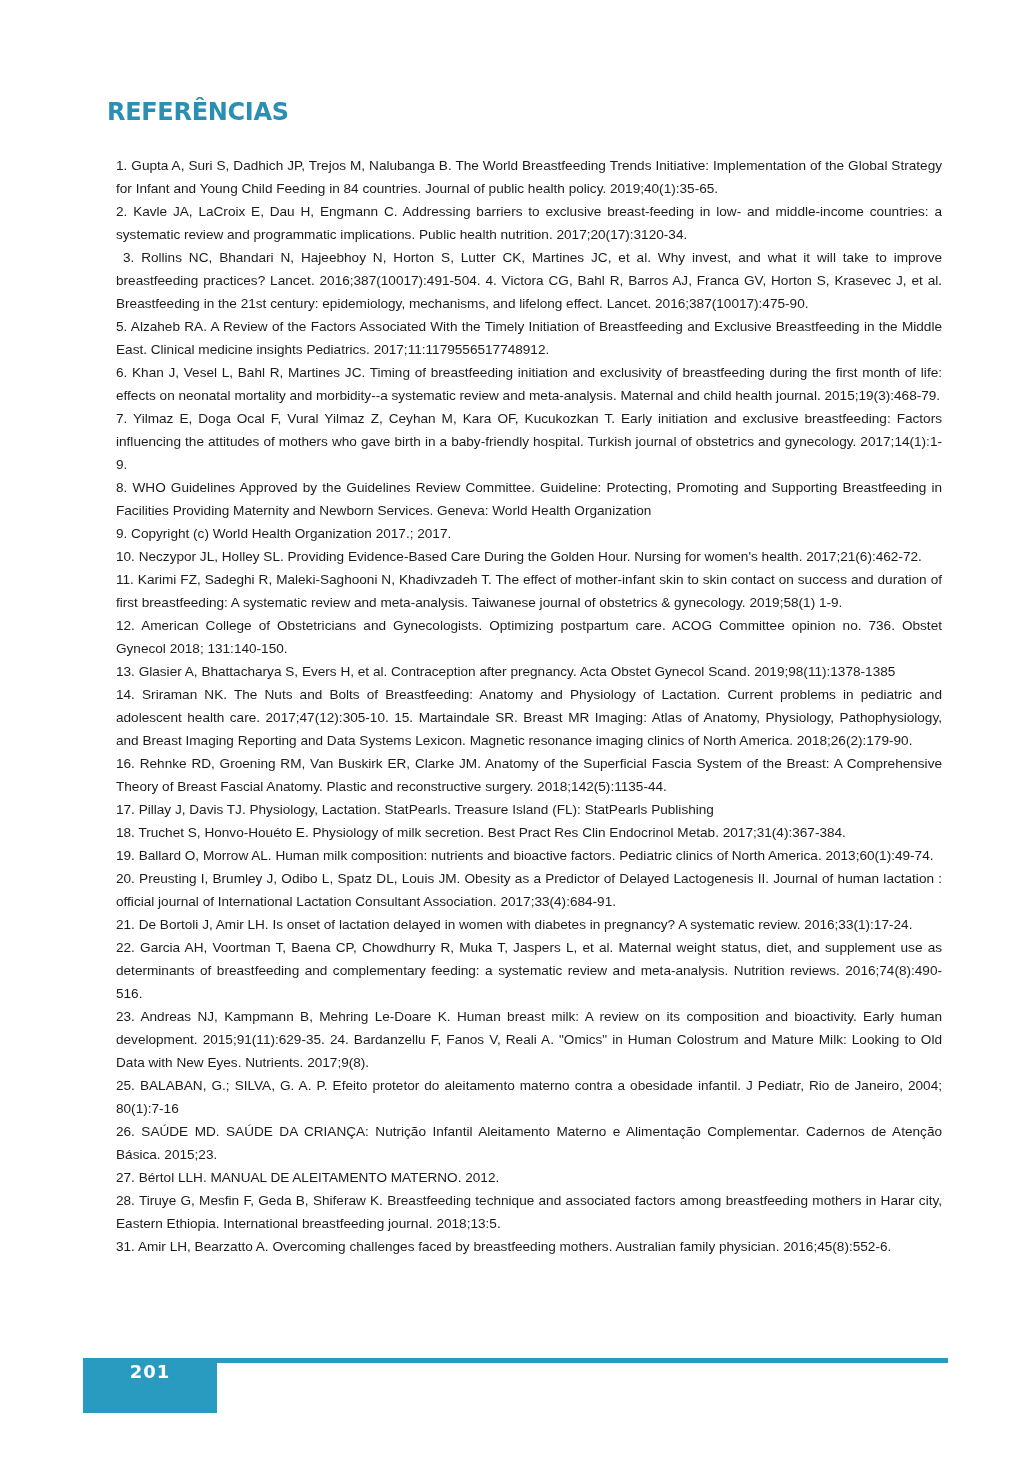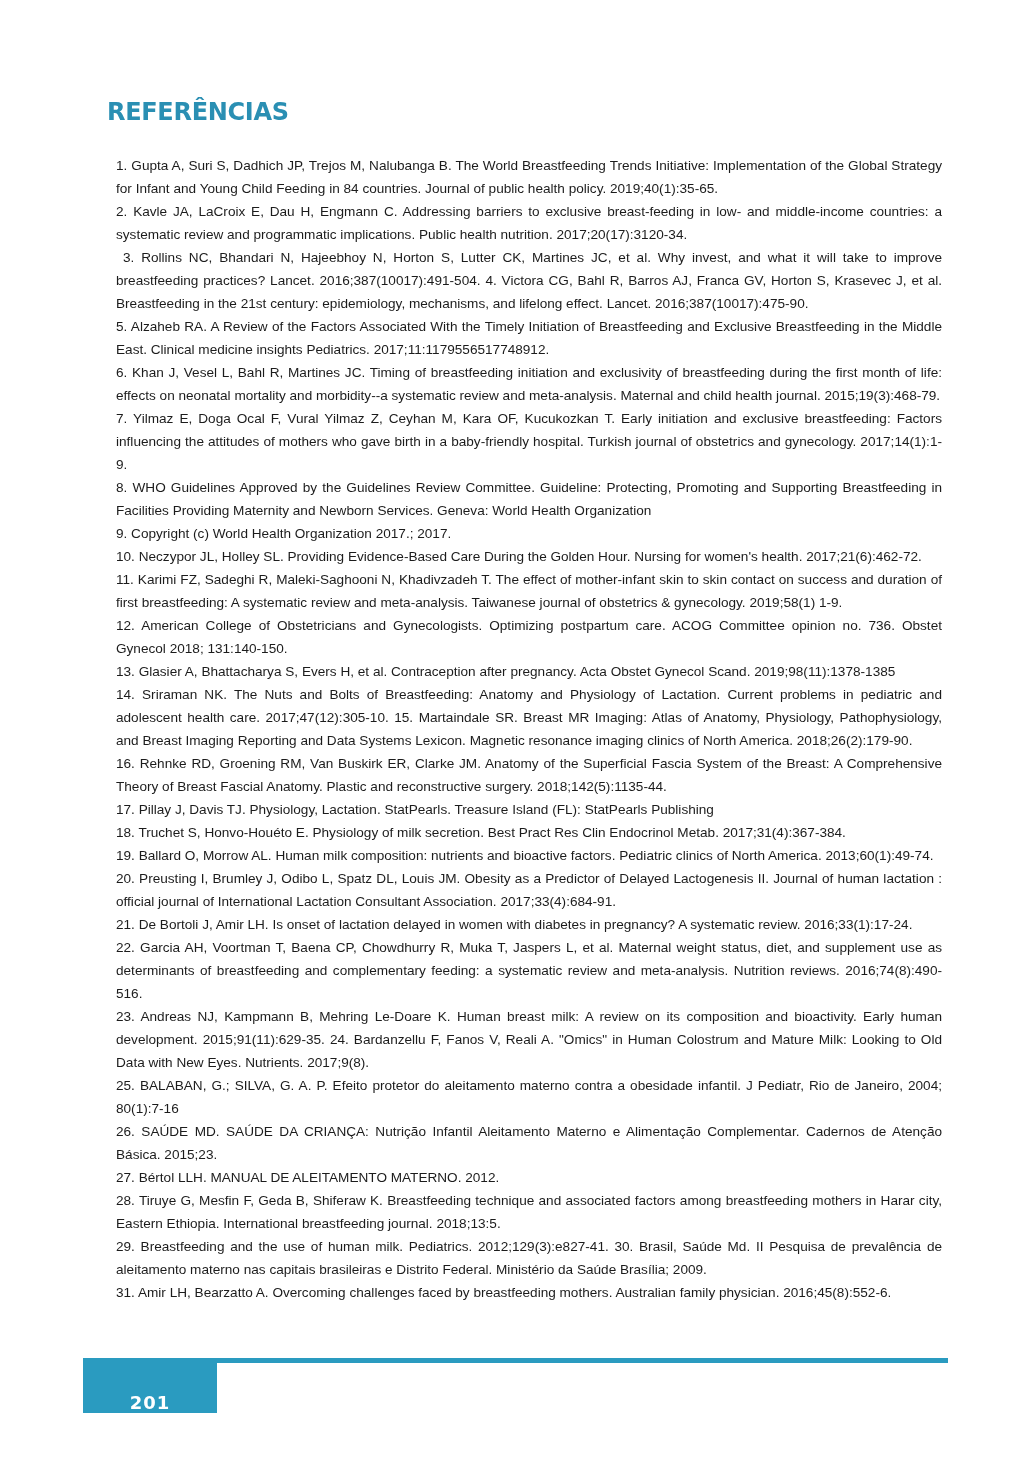--- a/index.html
+++ b/index.html
@@ -60,21 +60,21 @@
       background: #2a9bc0;
     }
     .page-number-box {
       position: absolute;
       left: 83px;
       top: 1358px;
       width: 134px;
       height: 55px;
       background: #2a9bc0;
       display: flex;
-      align-items: flex-end;
+      align-items: flex-start;
       justify-content: center;
     }
     .page-number {
       font-family: "DejaVu Sans", sans-serif;
       font-weight: bold;
       font-size: 18px;
       color: #ffffff;
       letter-spacing: 1px;
       padding-top: 3px;
     }
@@ -104,21 +104,20 @@
     <li>18. Truchet S, Honvo-Houéto E. Physiology of milk secretion. Best Pract Res Clin Endocrinol Metab. 2017;31(4):367-384.</li>
     <li>19. Ballard O, Morrow AL. Human milk composition: nutrients and bioactive factors. Pediatric clinics of North America. 2013;60(1):49-74.</li>
     <li>20. Preusting I, Brumley J, Odibo L, Spatz DL, Louis JM. Obesity as a Predictor of Delayed Lactogenesis II. Journal of human lactation : official journal of International Lactation Consultant Association. 2017;33(4):684-91.</li>
     <li>21. De Bortoli J, Amir LH. Is onset of lactation delayed in women with diabetes in pregnancy? A systematic review. 2016;33(1):17-24.</li>
     <li>22. Garcia AH, Voortman T, Baena CP, Chowdhurry R, Muka T, Jaspers L, et al. Maternal weight status, diet, and supplement use as determinants of breastfeeding and complementary feeding: a systematic review and meta-analysis. Nutrition reviews. 2016;74(8):490-516.</li>
     <li>23. Andreas NJ, Kampmann B, Mehring Le-Doare K. Human breast milk: A review on its composition and bioactivity. Early human development. 2015;91(11):629-35. 24. Bardanzellu F, Fanos V, Reali A. "Omics" in Human Colostrum and Mature Milk: Looking to Old Data with New Eyes. Nutrients. 2017;9(8).</li>
     <li>25. BALABAN, G.; SILVA, G. A. P. Efeito protetor do aleitamento materno contra a obesidade infantil. J Pediatr, Rio de Janeiro, 2004; 80(1):7-16</li>
     <li>26. SAÚDE MD. SAÚDE DA CRIANÇA: Nutrição Infantil Aleitamento Materno e Alimentação Complementar. Cadernos de Atenção Básica. 2015;23.</li>
     <li>27. Bértol LLH. MANUAL DE ALEITAMENTO MATERNO. 2012.</li>
     <li>28. Tiruye G, Mesfin F, Geda B, Shiferaw K. Breastfeeding technique and associated factors among breastfeeding mothers in Harar city, Eastern Ethiopia. International breastfeeding journal. 2018;13:5.</li>
-    <li>29. Breastfeeding and the use of human milk. Pediatrics. 2012;129(3):e827-41. 30. Brasil, Saúde Md. II Pesquisa de prevalência de aleitamento materno nas capitais brasileiras e Distrito Federal. Ministério da Saúde Brasília; 2009.</li>
     <li>31. Amir LH, Bearzatto A. Overcoming challenges faced by breastfeeding mothers. Australian family physician. 2016;45(8):552-6.</li>
     <li></li>
   </ol>
 
   <div class="footer-line"></div>
   <div class="page-number-box">
     <span class="page-number">201</span>
   </div>
 </div>
 

